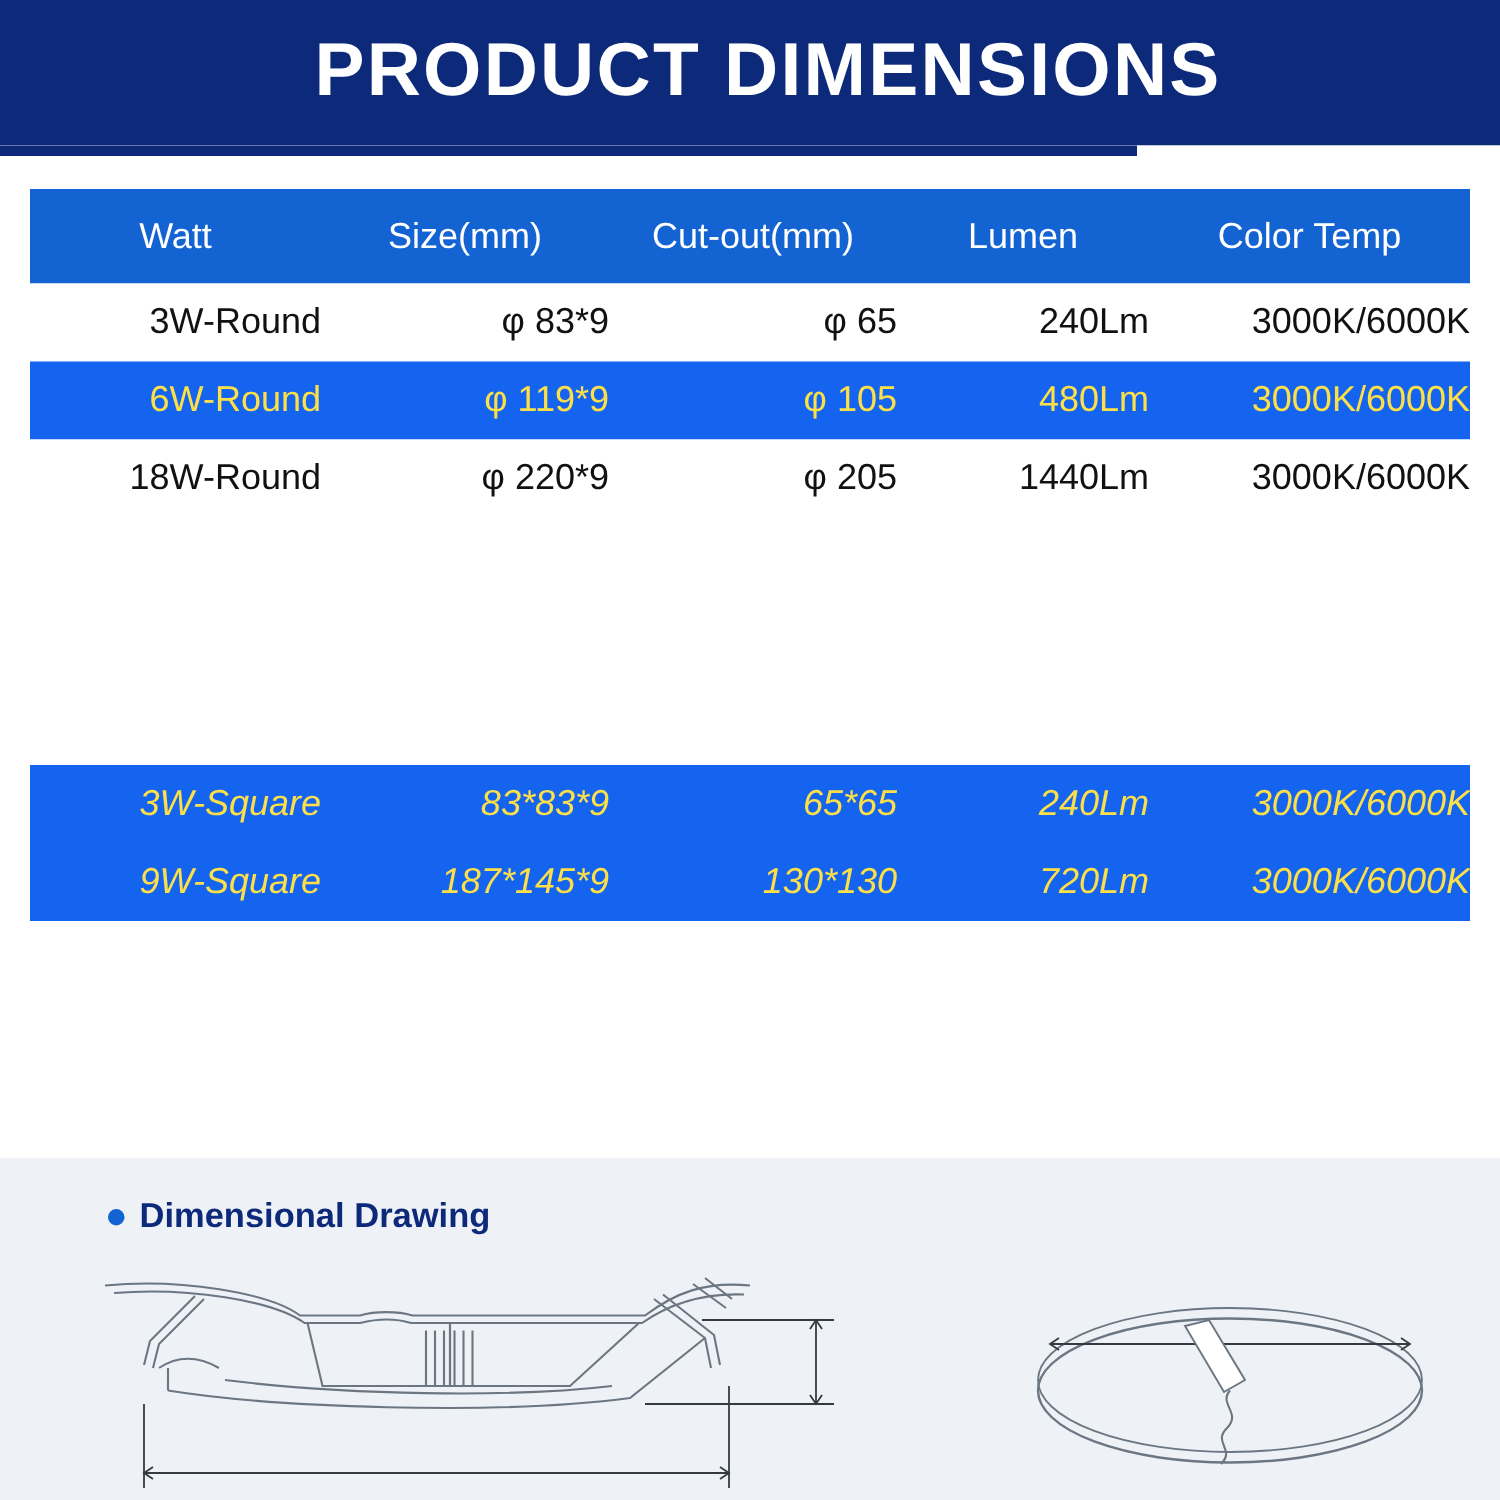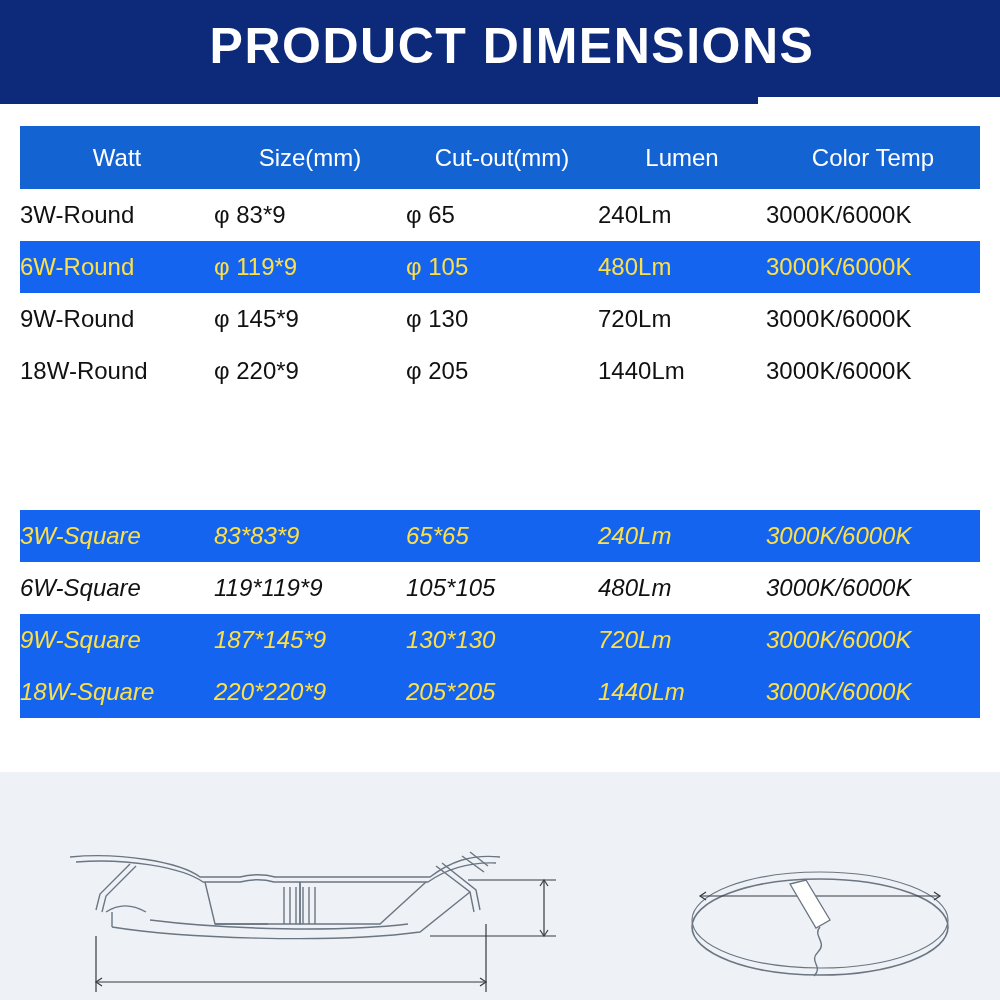--- a/index.html
+++ b/index.html
@@ -87,21 +87,21 @@
     font-size: 24px;
     font-weight: normal;
     text-align: center;
     vertical-align: middle;
     padding: 0;
     margin-left: 37px;
   }
   .table td {
     height: 52px;
     font-size: 24px;
-    text-align: left;
+    text-align: right;
     vertical-align: middle;
     padding: 0;
     color: #111111;
     background: #ffffff;
   }
   .table tr.alt td {
     background: #1464f0;
     color: #fde047;
   }
   .table td.watt {
@@ -192,27 +192,20 @@
         <td>3000K/6000K</td>
       </tr>
       <tr class="alt">
         <td class="watt">6W-Round</td>
         <td>φ 119*9</td>
         <td>φ 105</td>
         <td>480Lm</td>
         <td>3000K/6000K</td>
       </tr>
       <tr>
-        <td class="watt">9W-Round</td>
-        <td>φ 145*9</td>
-        <td>φ 130</td>
-        <td>720Lm</td>
-        <td>3000K/6000K</td>
-      </tr>
-      <tr>
         <td class="watt">18W-Round</td>
         <td>φ 220*9</td>
         <td>φ 205</td>
         <td>1440Lm</td>
         <td>3000K/6000K</td>
       </tr>
     </tbody>
   </table>
 
   <div class="gap-row"></div>
@@ -226,45 +219,35 @@
         <col class="c5">
     </colgroup>
     <tbody>
       <tr class="alt">
         <td class="watt">3W-Square</td>
         <td>83*83*9</td>
         <td>65*65</td>
         <td>240Lm</td>
         <td>3000K/6000K</td>
       </tr>
-      <tr>
-        <td class="watt">6W-Square</td>
-        <td>119*119*9</td>
-        <td>105*105</td>
-        <td>480Lm</td>
-        <td>3000K/6000K</td>
-      </tr>
       <tr class="alt">
         <td class="watt">9W-Square</td>
         <td>187*145*9</td>
         <td>130*130</td>
         <td>720Lm</td>
         <td>3000K/6000K</td>
       </tr>
-      <tr class="alt">
-        <td class="watt">18W-Square</td>
-        <td>220*220*9</td>
-        <td>205*205</td>
-        <td>1440Lm</td>
-        <td>3000K/6000K</td>
-      </tr>
     </tbody>
   </table>
 
   <div class="drawing-section">
+    <div class="drawing-title-row">
+      <span class="bullet-dot"></span>
+      <span class="drawing-title">Dimensional Drawing</span>
+    </div>
 
     <div class="svg-wrap">
       <svg width="1000" height="168" viewBox="0 0 1000 168" xmlns="http://www.w3.org/2000/svg">
         <g stroke="#6b7682" fill="none" stroke-width="1.4">
 
           <path d="M70 25 C 120 20 180 30 200 45 L240 45 C 250 42 265 42 275 45 L430 45 C 450 30 470 22 500 25"></path>
           <path d="M76 30 C 125 26 182 35 203 50 L240 50 C 252 47 264 47 274 50 L428 50 C 448 36 470 30 496 31"></path>
 
           <path d="M205 50 L215 92 L300 92 L300 50"></path>
           <path d="M300 50 L300 92 L380 92 L426 50"></path>

